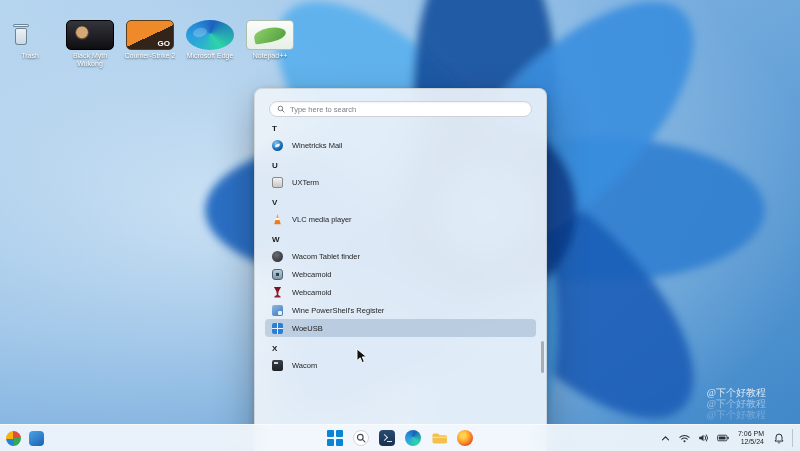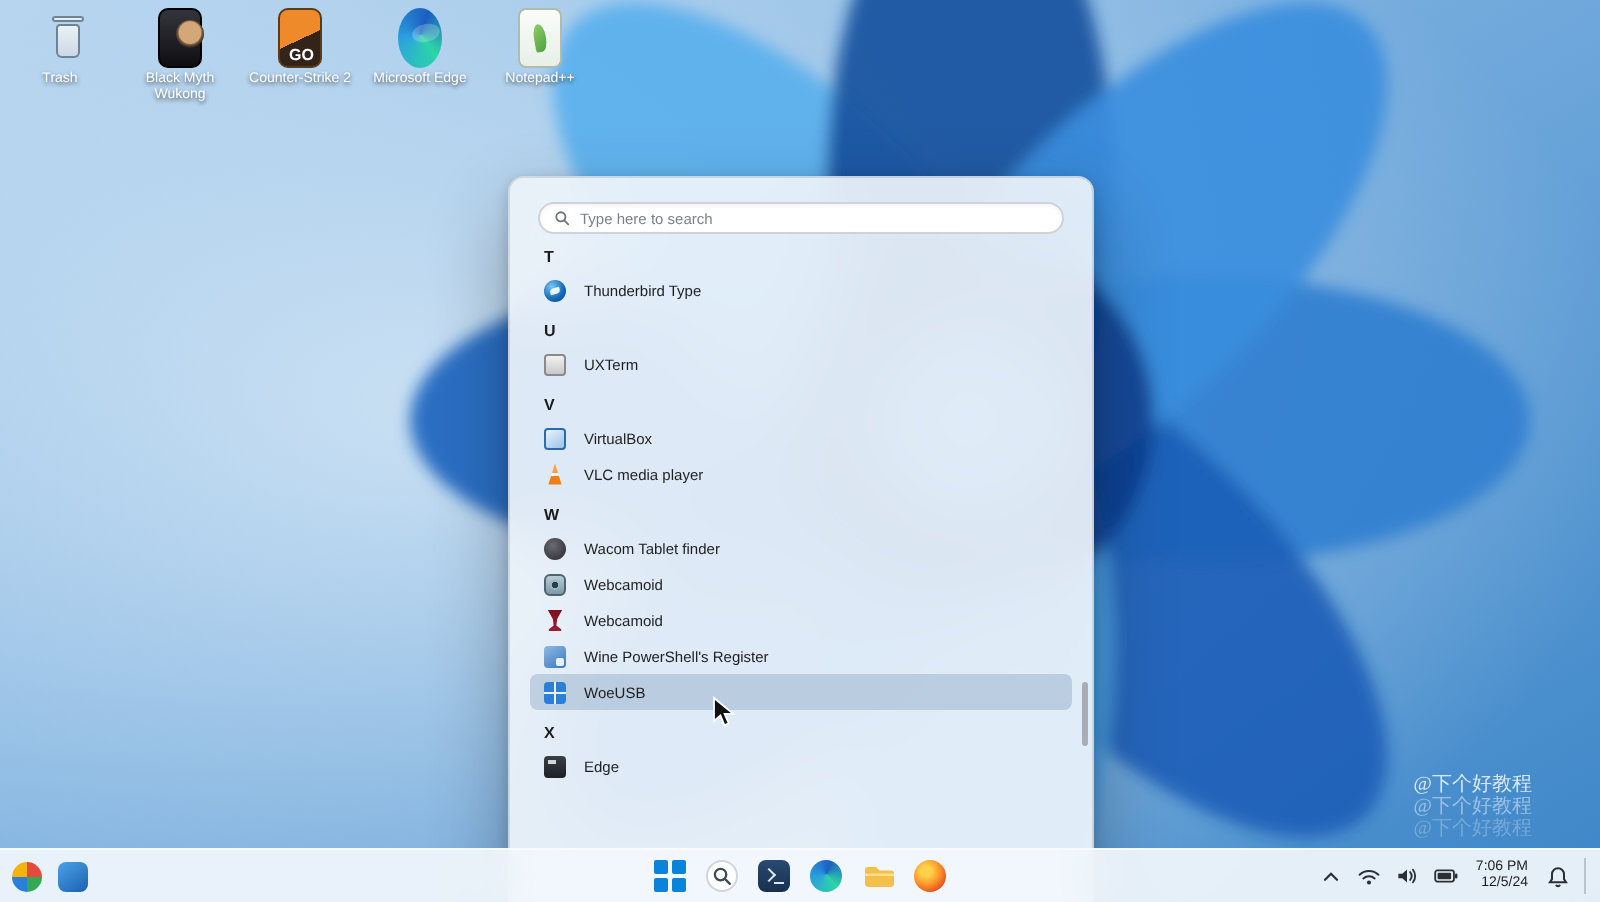--- a/index.html
+++ b/index.html
@@ -5,21 +5,21 @@
   * { margin:0; padding:0; box-sizing:border-box; }
   html,body { width:800px; height:451px; overflow:hidden; font-family:"Liberation Sans", sans-serif; }
   body { position:relative; background:#4a94d6; }
 
   
   .wallpaper { position:absolute; inset:0; width:800px; height:451px; }
 
   
   .desktop-icons { position:absolute; top:4px; left:4px; display:flex; gap:8px; }
   .dicon { width:52px; text-align:center; cursor:default; }
-  .dimg { width:22px; height:30px; margin:0 auto 2px; border-radius:5px; position:relative; }
+  .dimg { width:48px; height:30px; margin:16px auto 2px; border-radius:5px; position:relative; }
   .dlabel { font-size:7px; line-height:8px; color:#fff; text-shadow:0 1px 2px rgba(0,0,0,.65); word-wrap:break-word; }
 
   .d-trash { background:transparent; }
   .d-trash::before { content:""; position:absolute; left:7px; top:4px; width:16px; height:3px; border-radius:2px;
     background:#e7eef4; box-shadow:0 0 0 1px #6e8396 inset; }
   .d-trash::after { content:""; position:absolute; left:9px; top:8px; width:12px; height:17px; border-radius:2px 2px 3px 3px;
     background:linear-gradient(#eef4f8,#c9d6e2); box-shadow:0 0 0 1px #6e8396 inset; }
 
   .d-wukong { background:linear-gradient(#34343c,#0e0e12); border:1px solid #000; }
   .d-wukong::after { content:""; position:absolute; left:8px; top:5px; width:14px; height:14px; border-radius:50%;
@@ -202,34 +202,30 @@
       <line x1="9" y1="9" x2="12.5" y2="12.5" stroke="#6b737b" stroke-width="1.6" stroke-linecap="round"></line>
     </svg>
     <input type="text" value="" placeholder="Type here to search" style="">
   </div>
 
 
   <div class="app-list">
     <div class="sec">T</div>
     <div class="app-row">
       <span class="ic ic-thunderbird"></span>
-      <span class="app-label">Thunderbird Type</span>
+      <span class="app-label">Winetricks Mail</span>
     </div>
 
     <div class="sec">U</div>
     <div class="app-row">
       <span class="ic ic-uxterm"></span>
       <span class="app-label">UXTerm</span>
     </div>
 
     <div class="sec">V</div>
-    <div class="app-row">
-      <span class="ic ic-virtualbox"></span>
-      <span class="app-label">VirtualBox</span>
-    </div>
     <div class="app-row">
       <span class="ic ic-vlc"></span>
       <span class="app-label">VLC media player</span>
     </div>
 
     <div class="sec">W</div>
     <div class="app-row">
       <span class="ic ic-wacom"></span>
       <span class="app-label">Wacom Tablet finder</span>
     </div>
@@ -246,21 +242,21 @@
       <span class="app-label">Wine PowerShell's Register</span>
     </div>
     <div class="app-row hl">
       <span class="ic ic-woeusb"></span>
       <span class="app-label">WoeUSB</span>
     </div>
 
     <div class="sec">X</div>
     <div class="app-row">
       <span class="ic ic-xterm"></span>
-      <span class="app-label">Edge</span>
+      <span class="app-label">Wacom</span>
     </div>
   </div>
 
   <div class="scroll-thumb"></div>
 
   <div class="sm-footer">
     <div class="sm-user">
       <span class="avatar"></span>
       <span class="uname">Rachid</span>
     </div>

